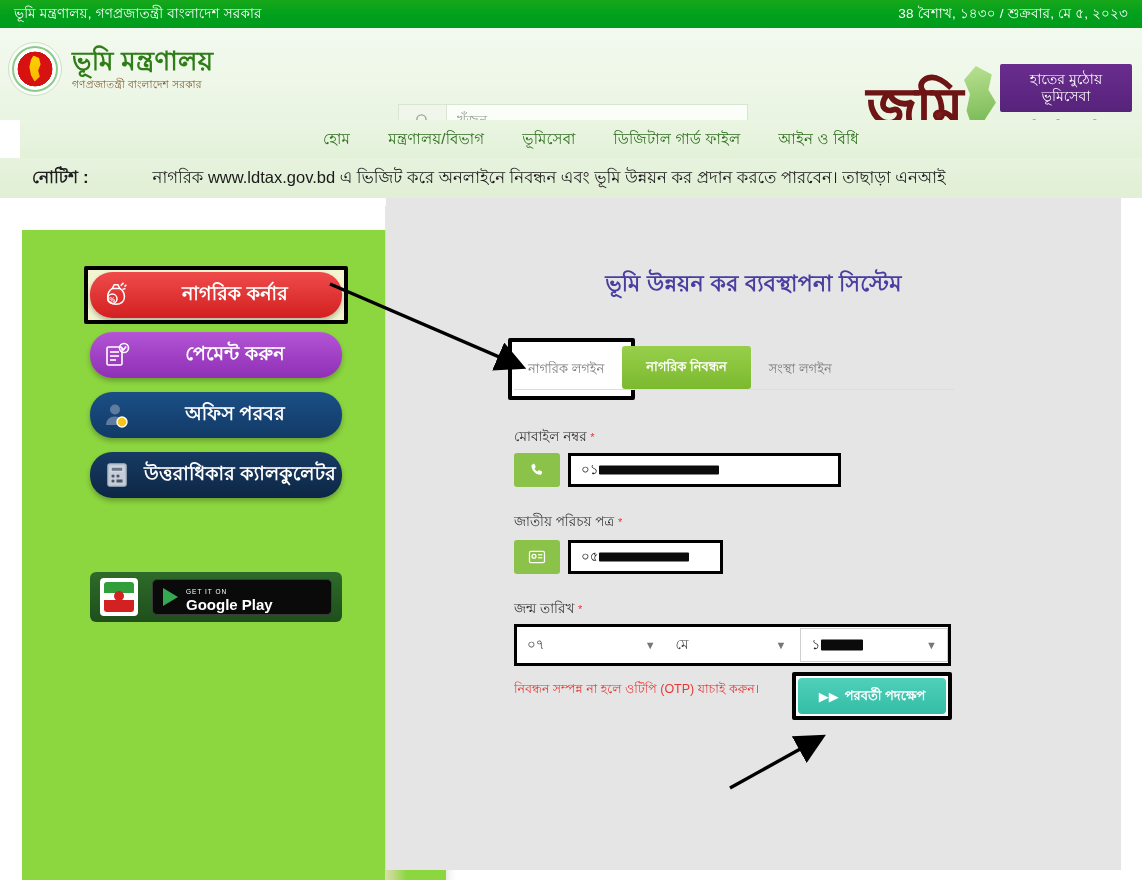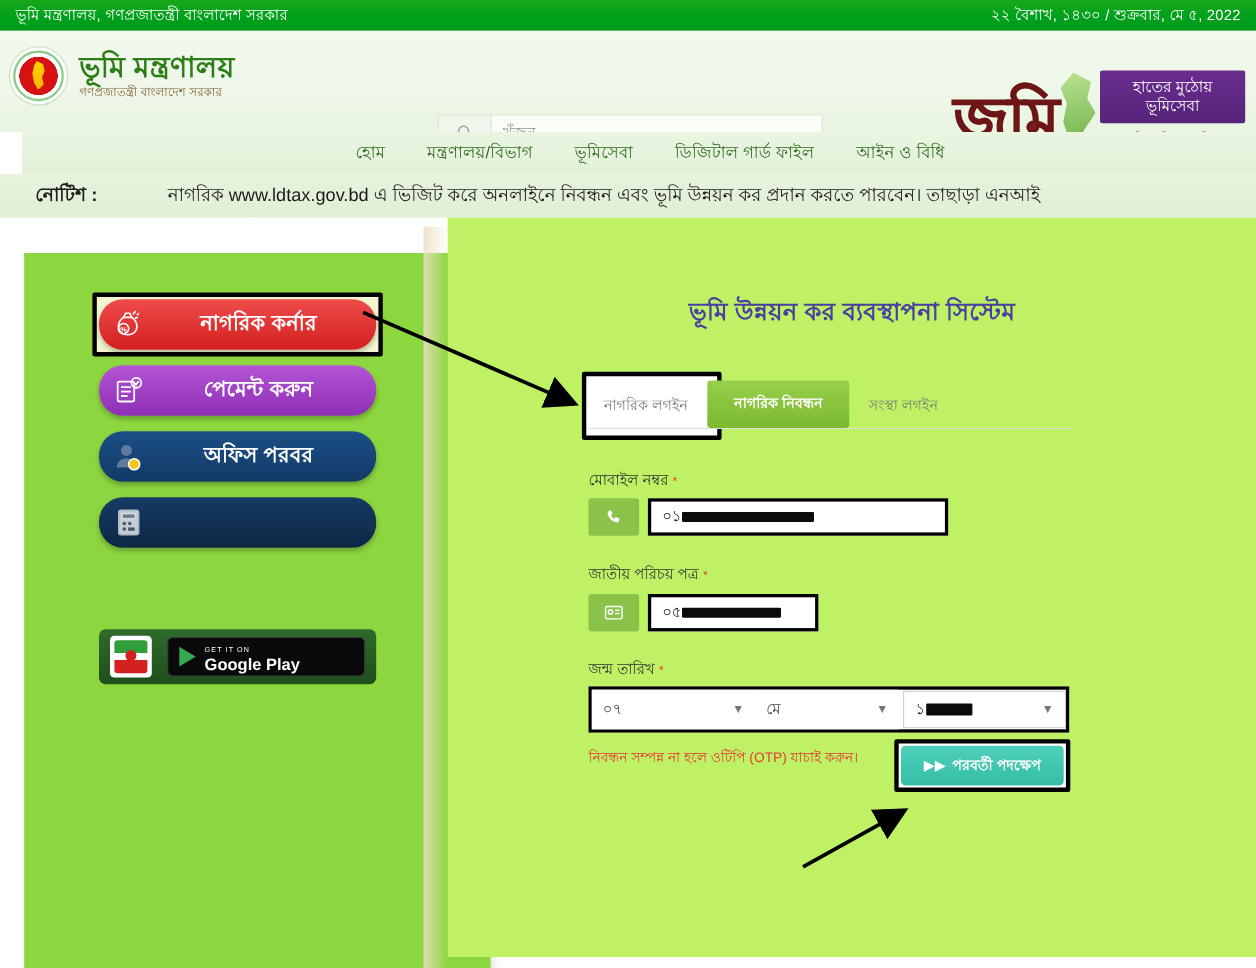--- a/index.html
+++ b/index.html
@@ -162,21 +162,21 @@
   }
   .play-tri {
     width: 0; height: 0; border-top: 9px solid transparent; border-bottom: 9px solid transparent;
     border-left: 15px solid #34a853; flex: none;
   }
   .play-txt { line-height: 1; color: #fff; }
   .play-small { font-size: 6.5px; letter-spacing: 1px; }
   .play-big { font-size: 15px; font-weight: 700; margin-top: 2px; }
 
   
-  .mainarea { position: absolute; left: 407px; top: 0; width: 735px; height: 672px; background: #bef264; }
+  .mainarea { position: absolute; left: 386px; top: 0; width: 735px; height: 672px; background: #e5e5e5; }
   .form-title {
     position: absolute; left: 0; top: 68px; width: 735px; text-align: center;
     font-size: 22px; font-weight: 700; color: #4a3fa0; letter-spacing: .3px;
   }
 
   .tabs {
     position: absolute; left: 128px; top: 150px; width: 440px; height: 42px;
     border-bottom: 1px solid #ddd; display: flex; align-items: flex-end; gap: 4px;
   }
   .tab {
@@ -241,21 +241,21 @@
   
   .arrow { position: absolute; pointer-events: none; }
 </style>
 </head>
 <body>
 
 <div id="page">
 
   <div class="topbar">
     <div class="t-left">ভূমি মন্ত্রণালয়, গণপ্রজাতন্ত্রী বাংলাদেশ সরকার</div>
-    <div class="t-right">২২ বৈশাখ, ১৪৩০ / শুক্রবার, মে ৫, 2022</div>
+    <div class="t-right">38 বৈশাখ, ১৪৩০ / শুক্রবার, মে ৫, ২০২৩</div>
   </div>
 
   <div class="header">
     <div class="brand">
       <div class="emblem">
         <div class="emblem-ring"></div>
       </div>
       <div class="brand-text">
         <div class="brand-title">ভূমি মন্ত্রণালয়</div>
         <div class="brand-sub">গণপ্রজাতন্ত্রী বাংলাদেশ সরকার</div>
@@ -344,20 +344,21 @@
         <span class="sico">
           <svg width="26" height="28" viewBox="0 0 26 28" fill="none" stroke="#cfd8e3" stroke-width="1.5">
             <rect x="4" y="3" width="18" height="22" rx="2" fill="#c3ccd8" stroke="#b0bac7"></rect>
             <rect x="7" y="6" width="12" height="4.5" fill="#6b7785"></rect>
             <circle cx="9" cy="15" r="1.6" fill="#4c5662" stroke="none"></circle>
             <circle cx="14" cy="15" r="1.6" fill="#4c5662" stroke="none"></circle>
             <circle cx="9" cy="20" r="1.6" fill="#4c5662" stroke="none"></circle>
             <rect x="12.5" y="18.5" width="6" height="3" fill="#4c5662" stroke="none"></rect>
           </svg>
         </span>
+        <span class="slab">উত্তরাধিকার ক্যালকুলেটর</span>
       </div>
 
 
       <div class="playbar">
         <div class="play-appicon">
             <i></i>
           </div>
         <div class="playbadge">
           <span class="play-tri"></span>
           <span class="play-txt">

